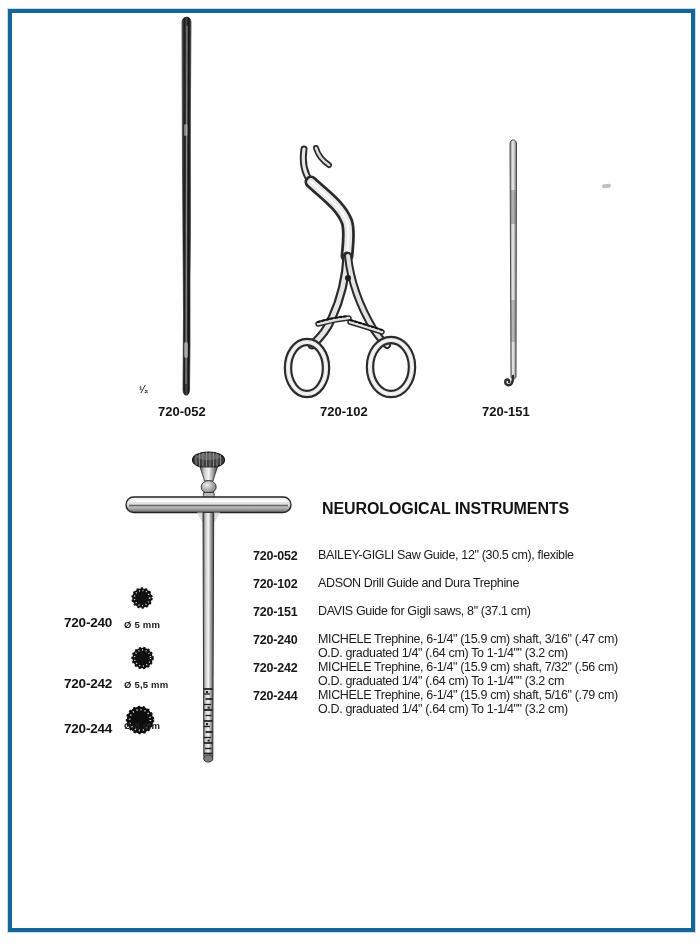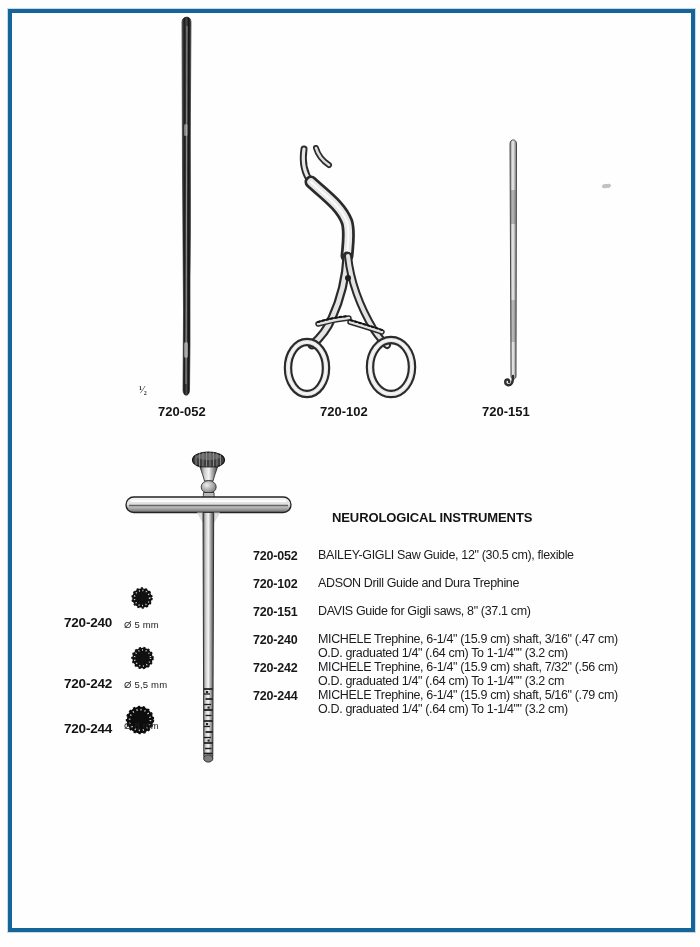--- a/index.html
+++ b/index.html
@@ -2,29 +2,29 @@
 <html><head>
 <meta charset="utf-8">
 <title>Neurological Instruments Catalog Page</title>
 <style>
   html,body{margin:0;padding:0;background:#ffffff;}
   .page{position:relative;width:700px;height:947px;background:#fefefe;overflow:hidden;
         font-family:"Liberation Sans",sans-serif;color:#1b1b1d;}
   .frame{position:absolute;box-sizing:border-box;left:8px;top:9px;width:687px;height:923px;
          border:4px solid #166598;box-shadow:0 0 0 1px rgba(130,175,210,.45);}
   .fig-label{position:absolute;font-weight:bold;font-size:13px;letter-spacing:0;color:#141414;white-space:nowrap;}
-  .scale-note{position:absolute;font-weight:bold;font-size:10px;color:#2e2e2e;font-family:Liberation Serif, serif;}
-  .heading{position:absolute;left:322px;top:500px;margin:10px;font-size:13px;font-weight:bold;
+  .scale-note{position:absolute;font-weight:bold;font-size:10px;color:#2e2e2e;}
+  .heading{position:absolute;left:322px;top:500px;margin:0;font-size:16px;font-weight:bold;
            letter-spacing:-0.1px;color:#131313;white-space:nowrap;}
   .list-row{position:absolute;left:0;width:700px;font-size:12.5px;}
   .list-code{position:absolute;left:253px;font-weight:bold;letter-spacing:-0.2px;white-space:nowrap;color:#17171a;}
   .list-desc{position:absolute;left:318px;letter-spacing:-0.35px;color:#1c1c20;}
   .dline{display:block;line-height:13.8px;white-space:nowrap;}
   .tip-code{position:absolute;left:64px;font-weight:bold;font-size:13.5px;letter-spacing:-0.2px;color:#141416;white-space:nowrap;}
-  .tip-dia{position:absolute;left:124px;font-size:9.5px;font-weight:normal;letter-spacing:0.2px;color:#222;white-space:nowrap;}
+  .tip-dia{position:absolute;left:124px;font-size:9.5px;font-weight:bold;letter-spacing:0.2px;color:#222;white-space:nowrap;}
   .smudge{position:absolute;left:602px;top:184px;width:9px;height:4px;background:#8f8f8f;
           border-radius:2px;opacity:.55;transform:rotate(-8deg);}
   svg{position:absolute;overflow:visible;}
 </style>
 </head>
 <body>
 
 <div class="page">
 
   <div class="frame"></div>

